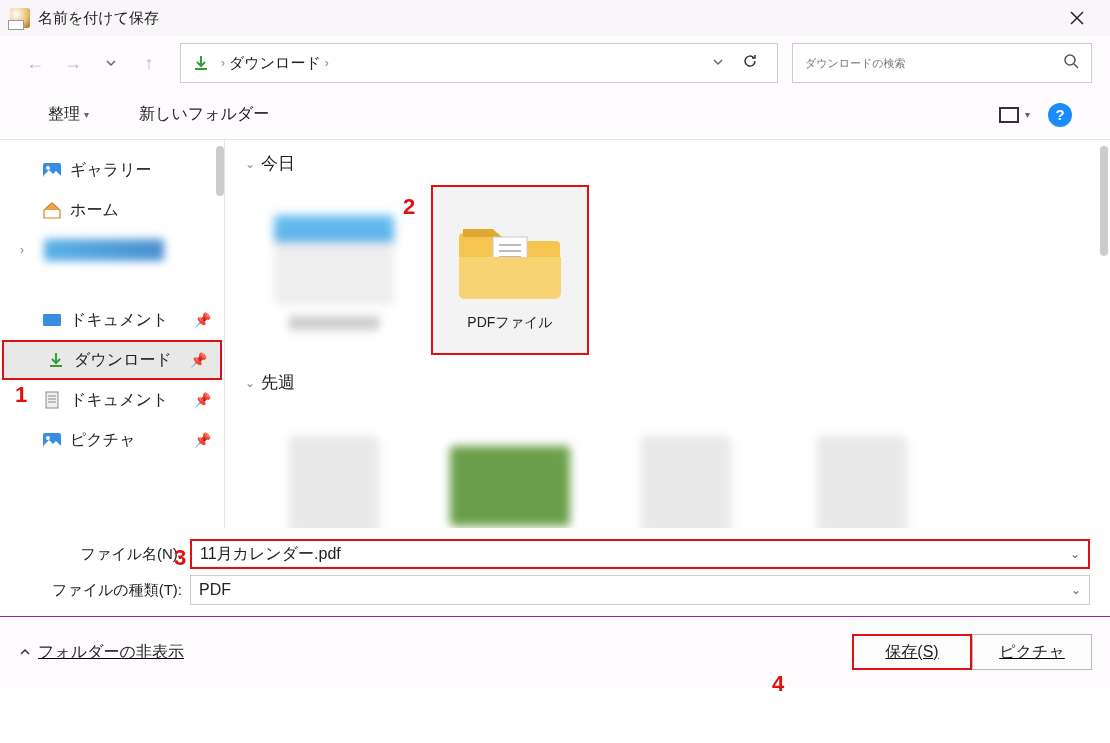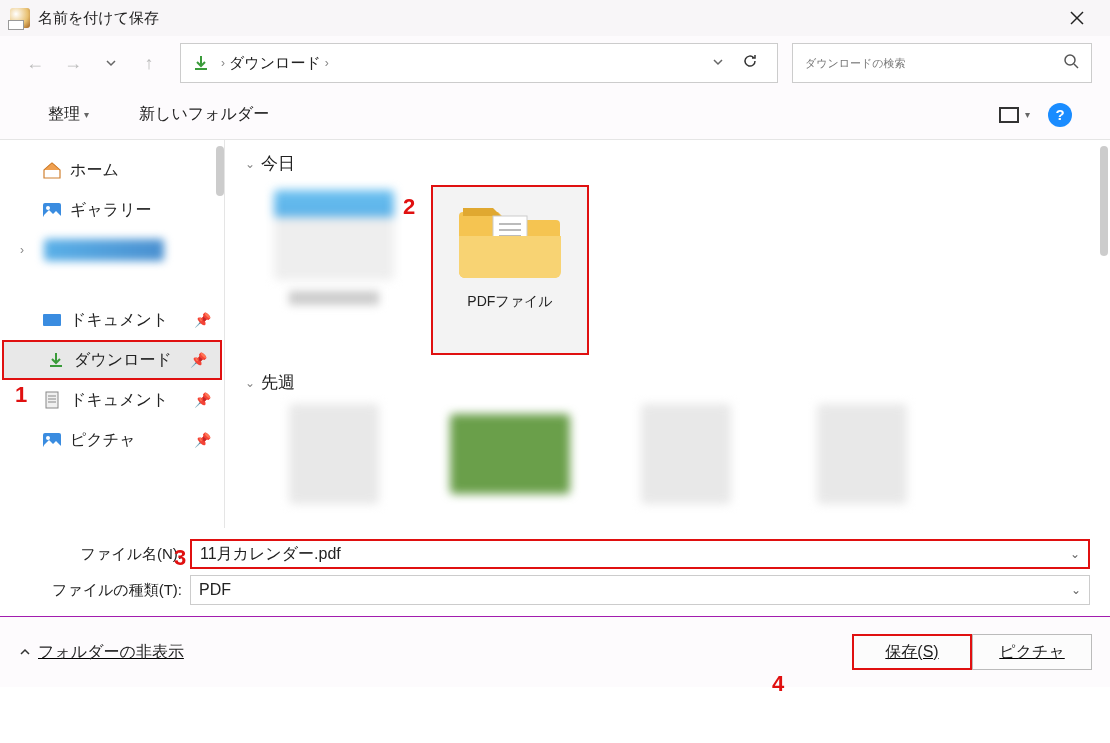--- a/index.html
+++ b/index.html
@@ -45,21 +45,21 @@
 .sb-exp { color: #888; font-size: 12px; margin-right: 8px; }
 .ic { width: 20px; height: 18px; display: inline-flex; align-items: center; justify-content: center; }
 .blur-item { filter: blur(4px); background: linear-gradient(90deg, #5ab0e8, #4a90d0); width: 120px; height: 22px; border-radius: 3px; margin-left: 4px; }
 
 
 .content { flex: 1; position: relative; padding: 12px 6px 0 20px; overflow: hidden; }
 .ct-scroll { position: absolute; right: 2px; top: 6px; width: 8px; height: 110px; background: #ccc; border-radius: 4px; }
 .grp-header { display: flex; align-items: center; font-size: 17px; color: #222; margin-bottom: 10px; gap: 6px; }
 .grp-caret { color: #888; font-size: 12px; }
 .file-row { display: flex; gap: 18px; margin-bottom: 16px; padding-left: 10px; flex-wrap: wrap; }
-.file-item { width: 158px; height: 170px; display: flex; flex-direction: column; align-items: center; }
+.file-item { width: 158px; height: 170px; display: flex; flex-direction: column; align-items: center; justify-content: center; }
 .file-item.blurred .thumb { filter: blur(5px); }
 .file-item.blurred .flabel { filter: blur(4px); }
 .thumb { width: 120px; height: 100px; display: flex; align-items: center; justify-content: center; margin-bottom: 6px; }
 .flabel { font-size: 14px; color: #222; text-align: center; }
 .folder-svg { width: 110px; height: 90px; }
 .blur-thumb { width: 120px; height: 90px; background: linear-gradient(180deg, #6ac0f0 0%, #5ab0e8 30%, #eee 30%, #eee 100%); border-radius: 4px; }
 .blur-green { width: 120px; height: 80px; background: #6a9f4a; border-radius: 4px; }
 .blur-gray { width: 90px; height: 100px; background: #e8e8e8; border-radius: 4px; }
 
 
@@ -157,35 +157,35 @@
   </div>
 </div>
 
 <div class="bodysplit">
   <div class="sidebar">
     <div class="sb-scroll"></div>
 
     <div class="sb-item">
       <span class="ic">
           <svg viewBox="0 0 20 18">
-            <path d="M2 9l8-7 8 7v8H2z" fill="#fff" stroke="#d08030" stroke-width="1.2"></path>
-            <path d="M2 9l8-7 8 7" fill="#f0a050" stroke="#d08030"></path>
-          </svg>
-        </span>
-      <span>ホーム</span>
-    </div>
-    <div class="sb-item">
-      <span class="ic">
-          <svg viewBox="0 0 20 18">
             <rect x="1" y="2" width="18" height="14" rx="2" fill="#3a8ce0"></rect>
             <circle cx="6" cy="7" r="2" fill="#fff"></circle>
             <path d="M2 14l5-5 4 4 3-3 5 5v1H2z" fill="#fff"></path>
           </svg>
         </span>
       <span>ギャラリー</span>
+    </div>
+    <div class="sb-item">
+      <span class="ic">
+          <svg viewBox="0 0 20 18">
+            <path d="M2 9l8-7 8 7v8H2z" fill="#fff" stroke="#d08030" stroke-width="1.2"></path>
+            <path d="M2 9l8-7 8 7" fill="#f0a050" stroke="#d08030"></path>
+          </svg>
+        </span>
+      <span>ホーム</span>
     </div>
     <div class="sb-item has-exp">
       <span class="sb-exp">›</span>
       <span class="blur-item"></span>
     </div>
     <div style="height:30px;"></div>
     <div class="sb-item">
       <span class="ic">
           <svg viewBox="0 0 20 18">
             <rect x="1" y="3" width="18" height="12" rx="1" fill="#3a8ce0"></rect>

